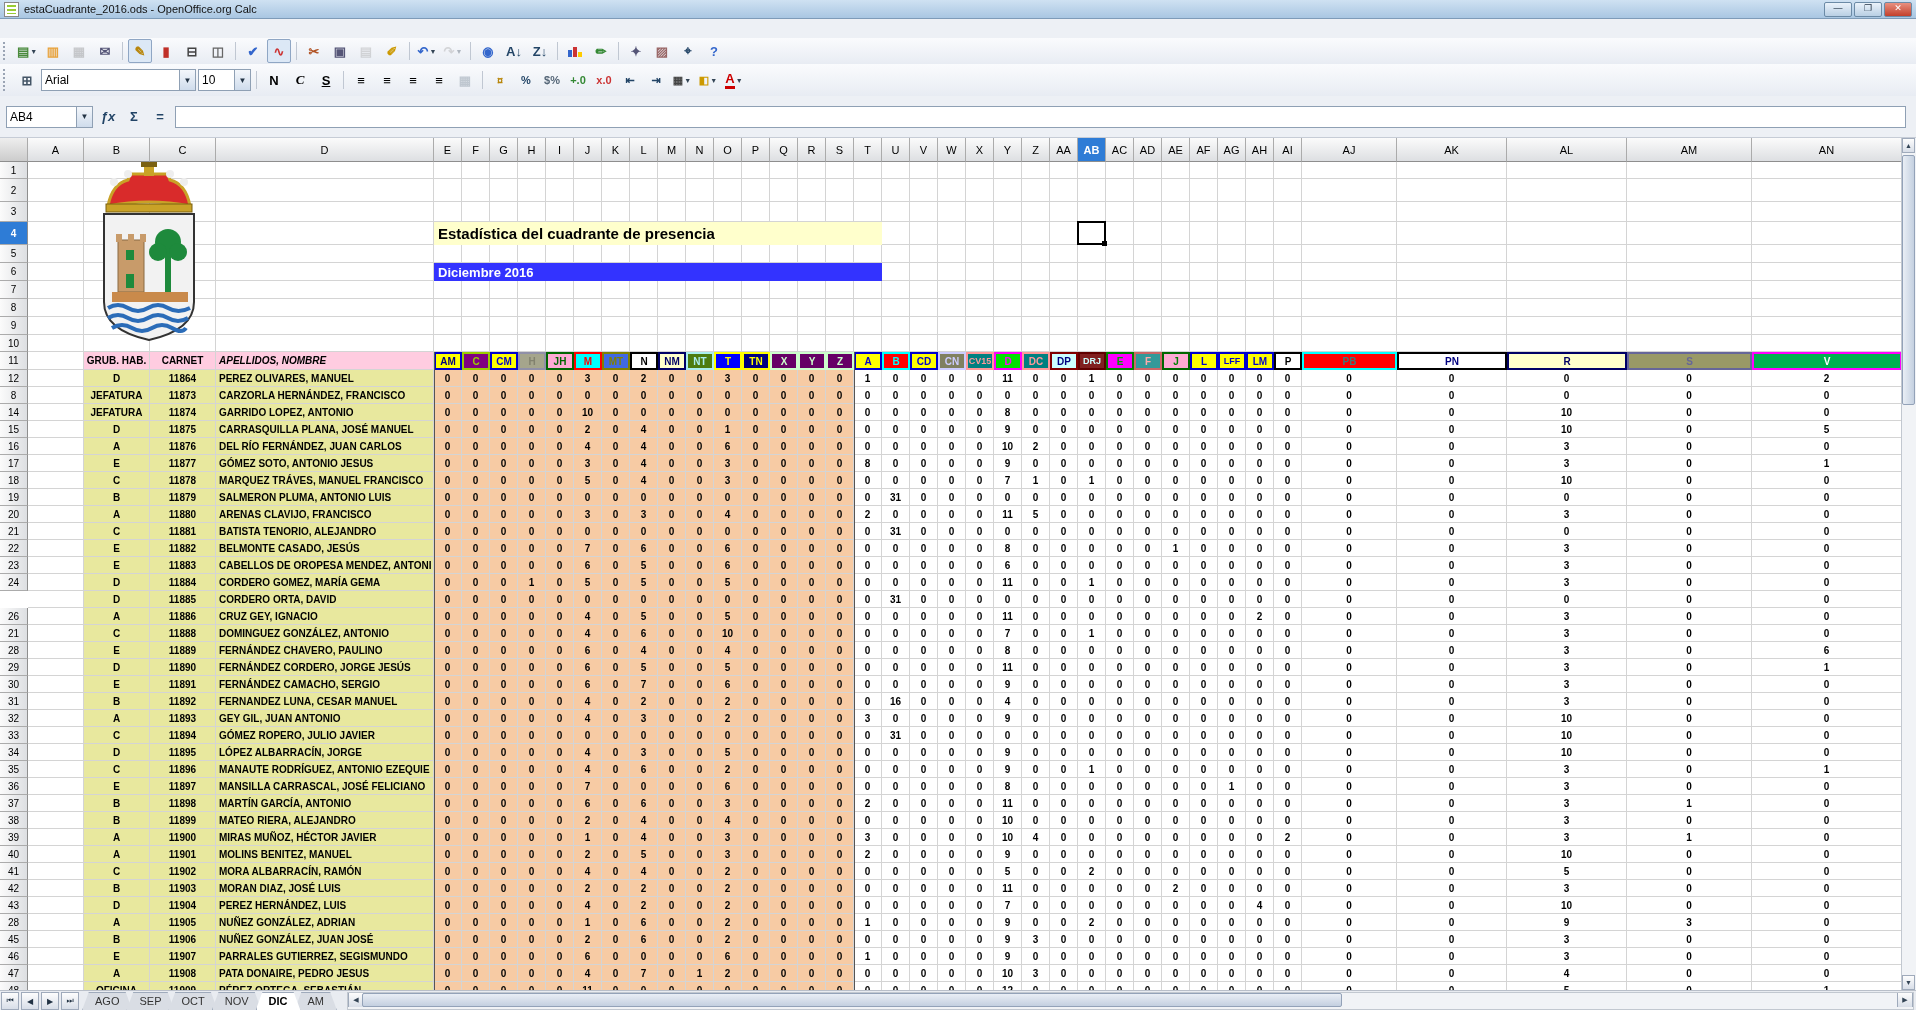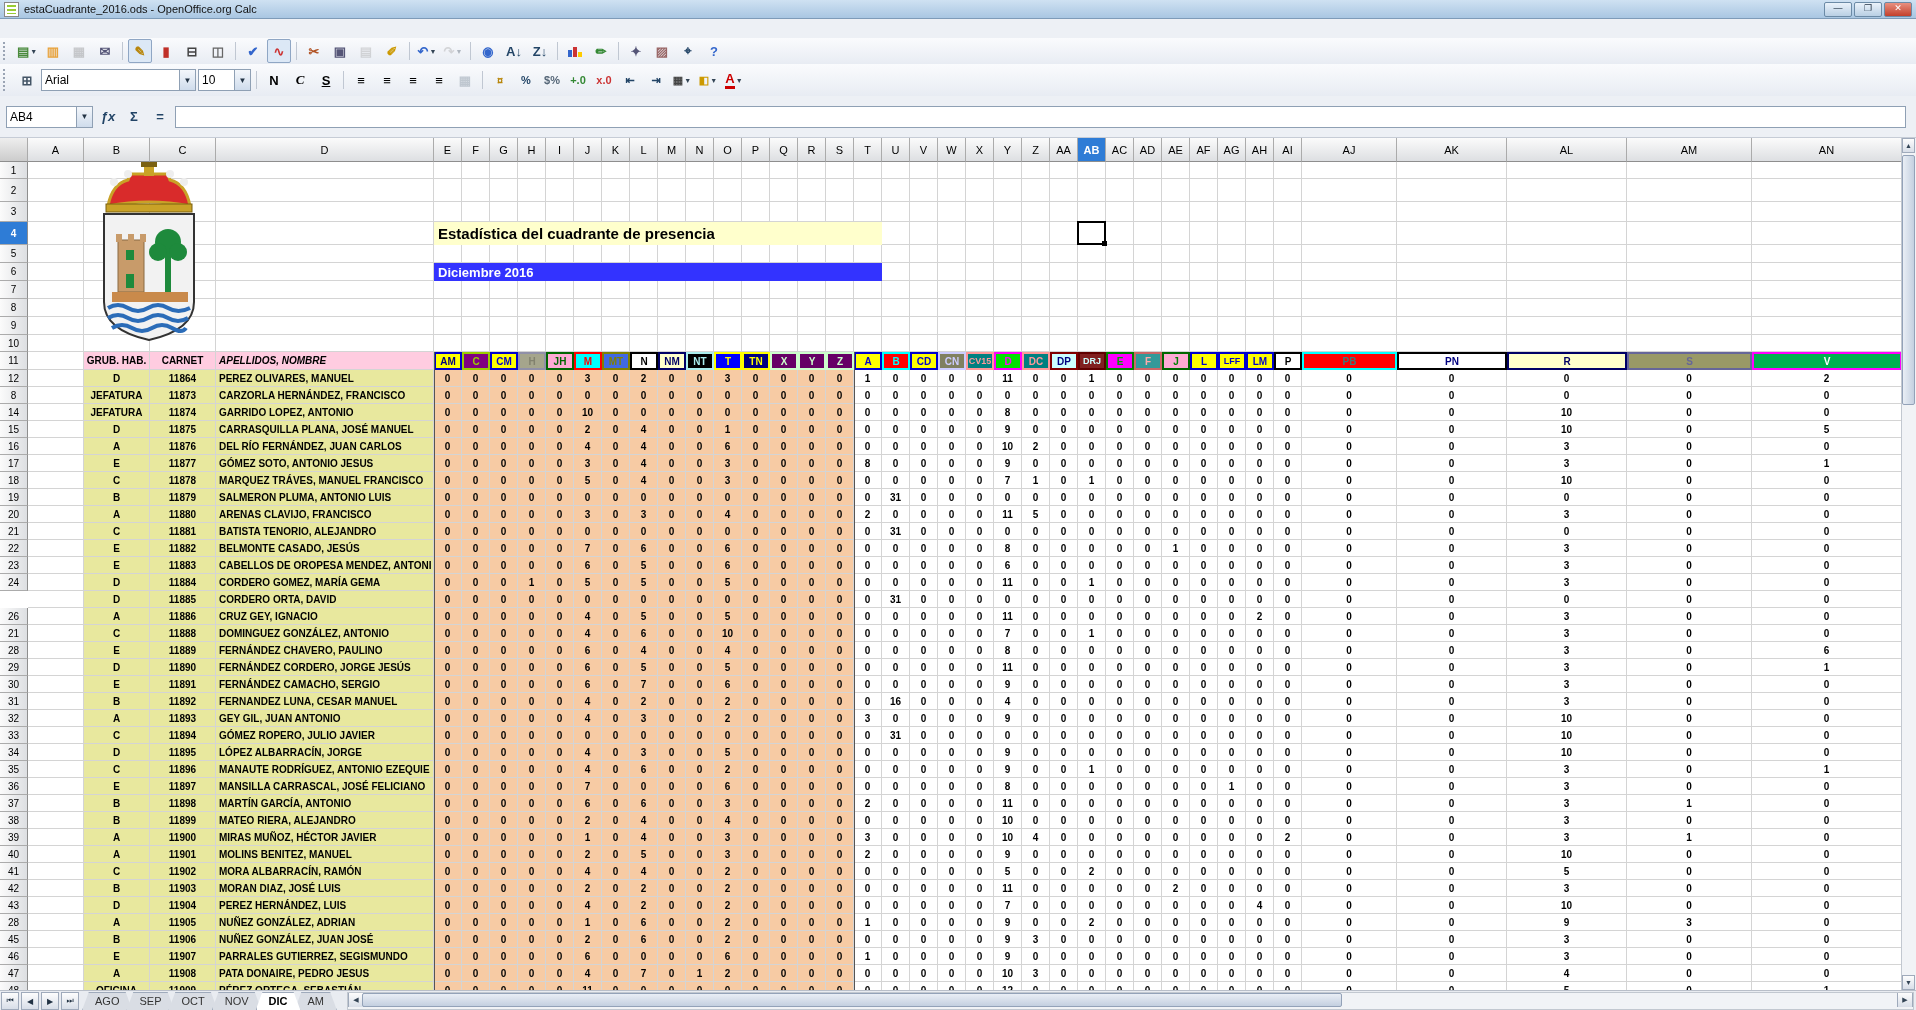--- a/index.html
+++ b/index.html
@@ -793,21 +793,21 @@
           <div class="cell pink name" style="width: 218px; font-style: italic;">APELLIDOS, NOMBRE</div>
           <div class="cell hdr" style="width: 28px; background: rgb(255, 255, 0); color: rgb(0, 0, 128); border: 2px solid rgb(0, 0, 204);">AM</div>
           <div class="cell hdr" style="width: 28px; background: rgb(128, 0, 128); color: rgb(153, 204, 0); border: 2px solid rgb(153, 204, 0);">C</div>
           <div class="cell hdr" style="width: 28px; background: rgb(255, 255, 0); color: rgb(0, 0, 204); border: 2px solid rgb(0, 0, 204);">CM</div>
           <div class="cell hdr" style="width: 28px; background: rgb(165, 165, 140); color: rgb(130, 130, 110); border: 2px solid rgb(144, 144, 168);">H</div>
           <div class="cell hdr" style="width: 28px; background: rgb(255, 170, 212); color: rgb(0, 102, 0); border: 2px solid rgb(0, 102, 0);">JH</div>
           <div class="cell hdr" style="width: 28px; background: rgb(0, 255, 255); color: rgb(255, 0, 0); border: 2px solid rgb(255, 0, 0);">M</div>
           <div class="cell hdr" style="width: 28px; background: rgb(65, 105, 225); color: rgb(128, 128, 0); border: 2px solid rgb(128, 128, 0);">MT</div>
           <div class="cell hdr" style="width: 28px; background: rgb(255, 255, 255); color: rgb(0, 0, 0); border: 2px solid rgb(0, 0, 0);">N</div>
           <div class="cell hdr" style="width: 28px; background: rgb(255, 255, 204); color: rgb(0, 0, 102); border: 2px solid rgb(0, 0, 102);">NM</div>
-          <div class="cell hdr" style="width: 28px; background: #000000; color: rgb(170, 238, 238); border: 2px solid rgb(170, 238, 238);">NT</div>
+          <div class="cell hdr" style="width: 28px; background: #4d7c0f; color: rgb(170, 238, 238); border: 2px solid rgb(170, 238, 238);">NT</div>
           <div class="cell hdr" style="width: 28px; background: rgb(0, 0, 255); color: rgb(255, 255, 0); border: 2px solid rgb(255, 255, 0);">T</div>
           <div class="cell hdr" style="width: 28px; background: rgb(0, 0, 128); color: rgb(255, 255, 0); border: 2px solid rgb(255, 255, 0);">TN</div>
           <div class="cell hdr" style="width: 28px; background: rgb(102, 0, 102); color: rgb(204, 255, 204); border: 2px solid rgb(204, 255, 204);">X</div>
           <div class="cell hdr" style="width: 28px; background: rgb(102, 0, 102); color: rgb(204, 255, 204); border: 2px solid rgb(204, 255, 204);">Y</div>
           <div class="cell hdr" style="width: 28px; background: rgb(102, 0, 102); color: rgb(204, 255, 204); border: 2px solid rgb(204, 255, 204);">Z</div>
           <div class="cell hdr" style="width: 28px; background: rgb(255, 255, 0); color: rgb(0, 0, 204); border: 2px solid rgb(0, 0, 204);">A</div>
           <div class="cell hdr" style="width: 28px; background: rgb(255, 0, 0); color: rgb(0, 255, 255); border: 2px solid rgb(0, 255, 255);">B</div>
           <div class="cell hdr" style="width: 28px; background: rgb(255, 255, 0); color: rgb(0, 0, 204); border: 2px solid rgb(0, 0, 204);">CD</div>
           <div class="cell hdr" style="width: 28px; background: rgb(128, 128, 96); color: rgb(204, 204, 255); border: 2px solid rgb(204, 204, 255);">CN</div>
           <div class="cell hdr" style="width: 28px; background: rgb(0, 128, 128); color: rgb(255, 153, 153); border: 2px solid rgb(255, 153, 153); font-size: 9px;">CV15</div>

